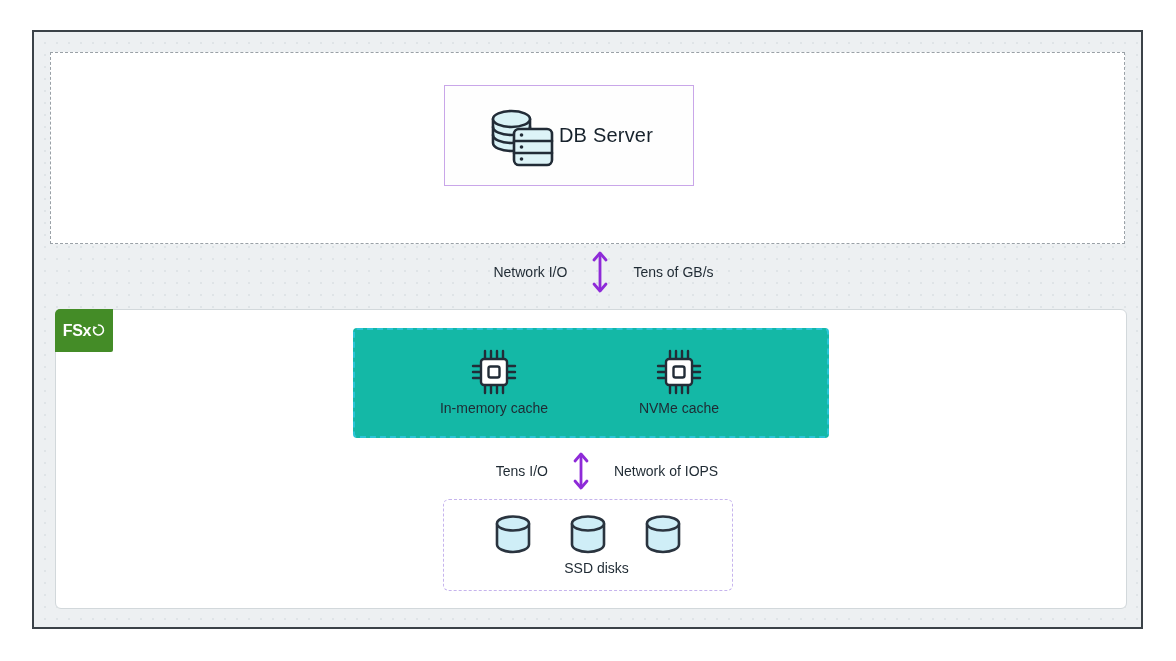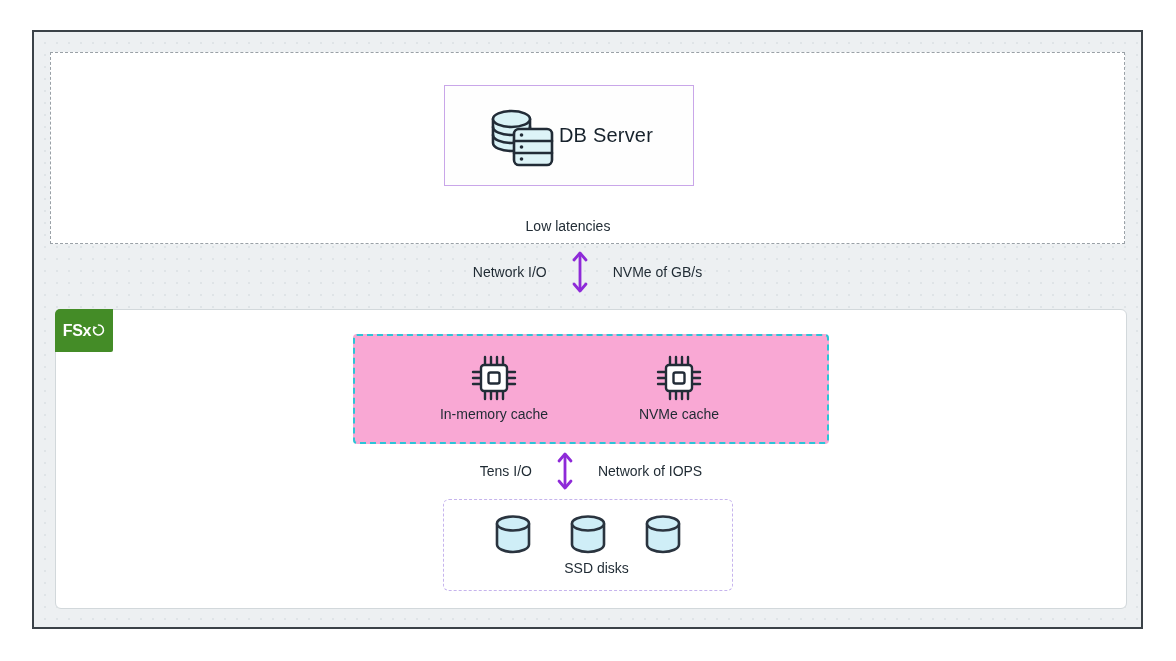--- a/index.html
+++ b/index.html
@@ -26,39 +26,39 @@
     display:flex;align-items:center;justify-content:center;gap:2px;
   }
   .db-label{font-size:20px;font-weight:500;letter-spacing:.2px;color:#17222c;}
   .note{
     position:absolute;left:393px;top:165px;width:248px;text-align:center;
     font-size:14px;color:#222d36;
   }
   
   .io-row{
     position:absolute;left:0;width:100%;
-    display:flex;align-items:center;justify-content:center;gap:24px;
+    display:flex;align-items:center;justify-content:center;gap:24px;padding-left:16px;
   }
   .io-row.network{top:216px;height:48px;}
   .io-label{font-size:14px;color:#1f2a33;}
   
   .fsx-box{
     position:absolute;left:21px;top:277px;width:1070px;height:298px;
     border:1px solid #d2d8db;border-radius:6px;background:#ffffff;
   }
   .fsx-badge{
     position:absolute;left:-1px;top:-1px;width:58px;height:43px;
     background:#448c27;border-radius:5px 0 2px 0;
     display:flex;align-items:center;justify-content:center;gap:1px;text-align:right;
   }
   .fsx-badge-text{color:#ffffff;font-size:16px;font-weight:600;letter-spacing:-0.3px;}
   
   .cache-box{
-    position:absolute;left:297px;top:24px;width:472px;height:106px;
-    border:2px dashed #2bc4d7;border-radius:4px;background:#f9a8d4;
+    position:absolute;left:297px;top:18px;width:472px;height:106px;
+    border:2px dashed #2bc4d7;border-radius:4px;background:#14b8a6;
   }
   .cache-item{
     position:absolute;top:18px;width:200px;
     display:flex;flex-direction:column;align-items:center;gap:4px;
   }
   .cache-item.first{left:39px;}
   .cache-item.second{left:224px;}
   .cache-label{font-size:14px;color:#1f2a33;}
   .io-row.disk{top:139px;height:44px;}
   
@@ -92,35 +92,34 @@
             </g>
             <g fill="#222c37">
               <circle cx="36.5" cy="31" r="1.8"></circle>
               <circle cx="36.5" cy="43" r="1.8"></circle>
               <circle cx="36.5" cy="55" r="1.8"></circle>
             </g>
           </svg>
         </span>
         <span class="db-label">DB Server</span>
       </div>
-      <div class="note">Low latencies</div>
     </div>
 
     <div class="io-row network">
       <span class="io-label">Network I/O</span>
       <span>
         <svg width="18" height="46" viewBox="0 0 18 46">
           <g stroke="#8e2ad8" stroke-width="2.8" fill="none" stroke-linecap="round" stroke-linejoin="round">
             <line x1="9" y1="5" x2="9" y2="41"></line>
             <polyline points="3,11 9,4 15,11"></polyline>
             <polyline points="3,35 9,42 15,35"></polyline>
           </g>
         </svg>
       </span>
-      <span class="io-label">NVMe of GB/s</span>
+      <span class="io-label">Tens of GB/s</span>
     </div>
 
     <div class="fsx-box">
       <div class="fsx-badge">
         <span class="fsx-badge-text">FSx</span>
         <span>
           <svg width="13" height="13" viewBox="0 0 13 13">
             <path d="M6.5 1 a5 5 0 1 1 -4.6 3" fill="none" stroke="#ffffff" stroke-width="1.6" stroke-linecap="round"></path>
             <path d="M1 2 l1.4 3.2 L5.2 3.6 Z" fill="#ffffff"></path>
           </svg>

